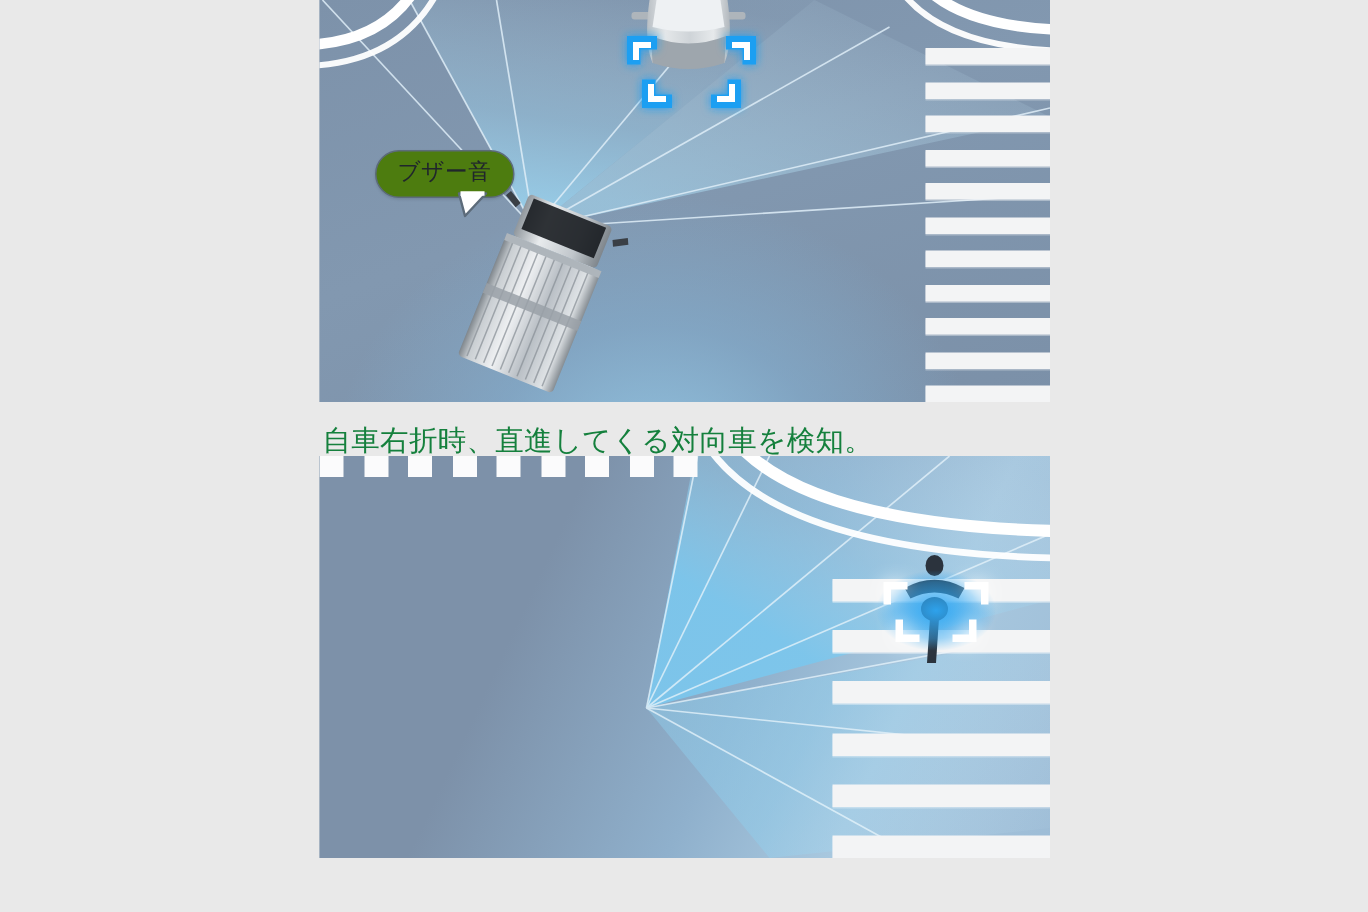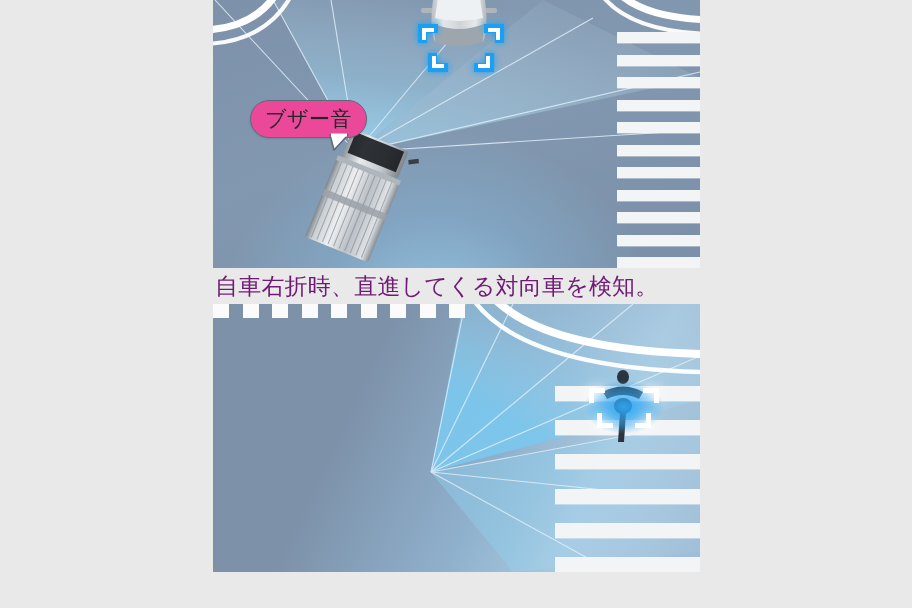--- a/index.html
+++ b/index.html
@@ -104,46 +104,46 @@
   .pedestrian { position: absolute; }
   .pedestrian svg { display: block; }
 
   
   .detect { position: absolute; pointer-events: none; }
   .detect svg { display: block; overflow: visible; }
 
   
   .balloon {
     position: absolute;
-    background: #ec4899;
+    background: #4d7c0f;
     border: 1.6px solid #5c6b7a;
     border-radius: 22px;
     padding: 6px 14px 7px;
     color: #20262c;
-    font-size: 21px;
+    font-size: 15px;
     line-height: 1.1;
     white-space: nowrap;
     letter-spacing: 0.5px;
     box-shadow: 0 1px 2px rgba(0,0,0,0.12);
   }
   .balloon .tail {
     position: absolute;
     right: 16px;
     bottom: -14px;
     width: 20px;
     height: 16px;
   }
   .balloon .tail svg { display: block; overflow: visible; }
 
   
   .caption {
-    font-size: 23px;
-    color: #701a75;
+    font-size: 19px;
+    color: #15803d;
     letter-spacing: 0.2px;
-    padding-top: 4px;
+    padding-top: 15px;
     padding-left: 2px;
     line-height: 1.25;
     white-space: nowrap;
   }
 </style>
 </head>
 <body>
 
 <div class="page">
   <div class="figure-stack">

